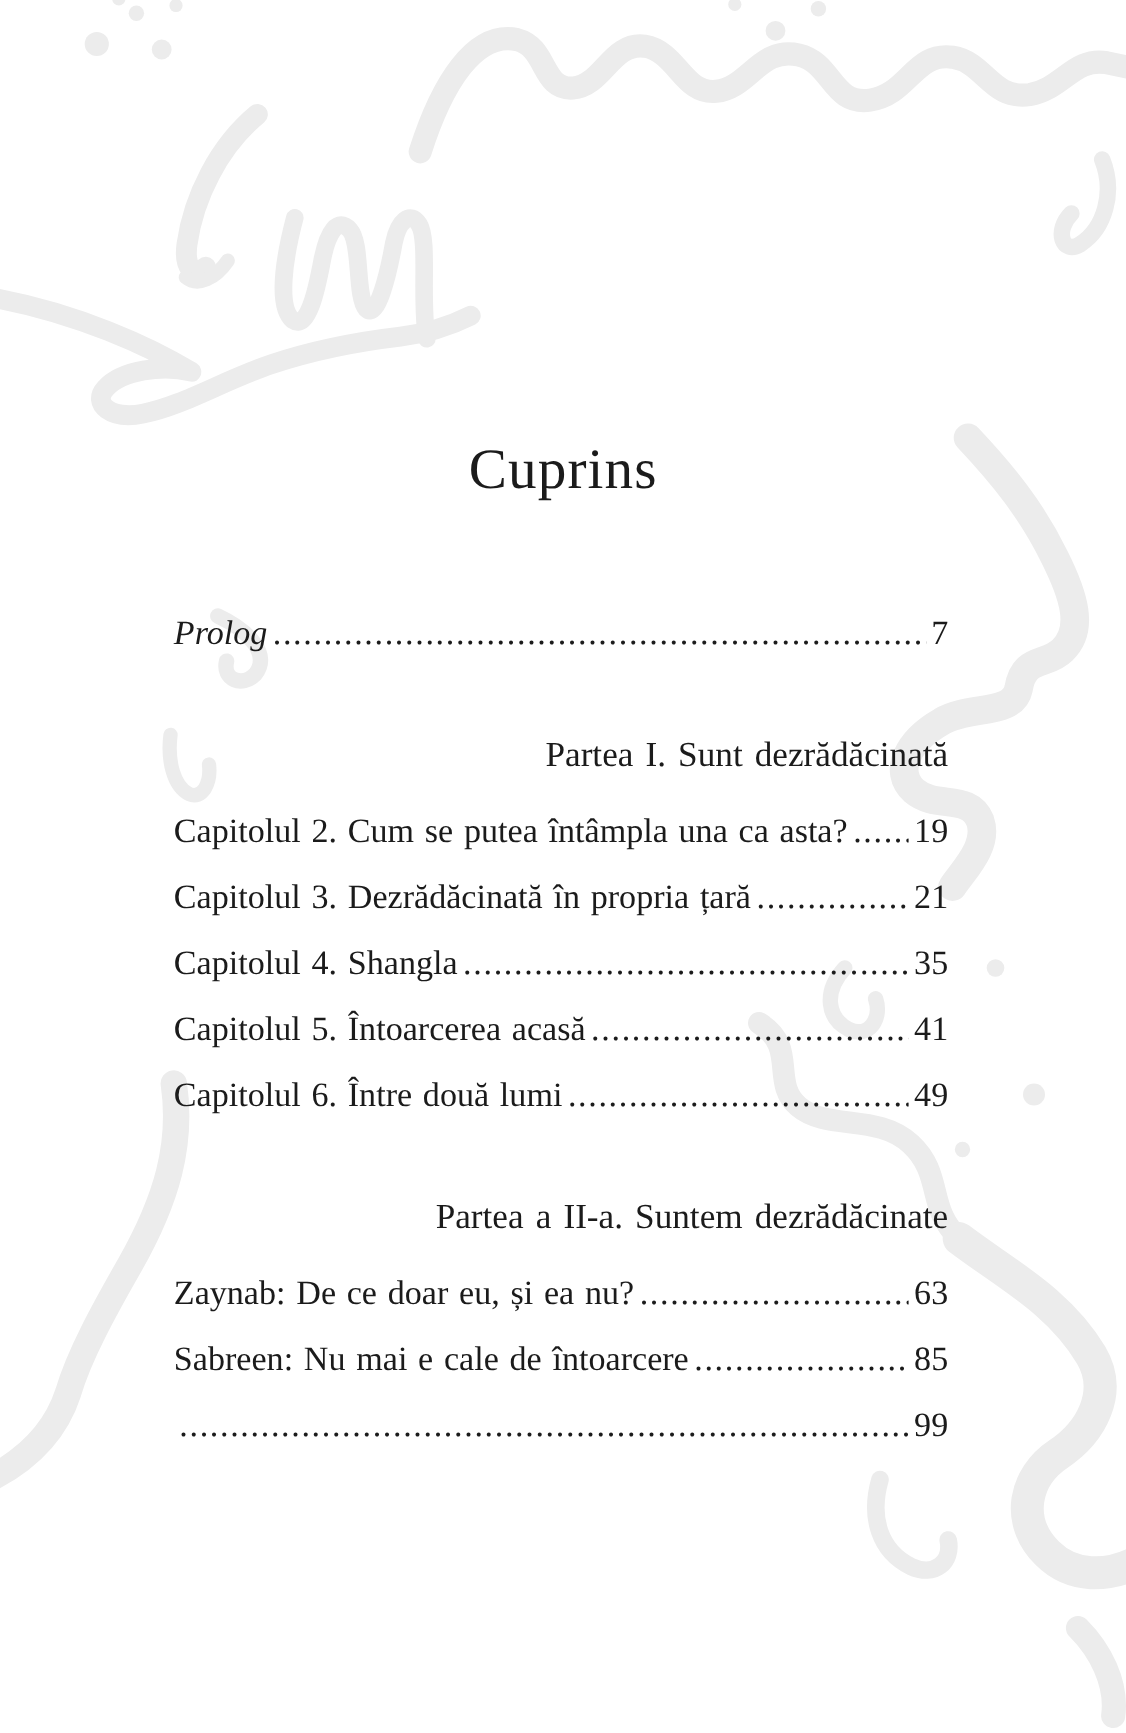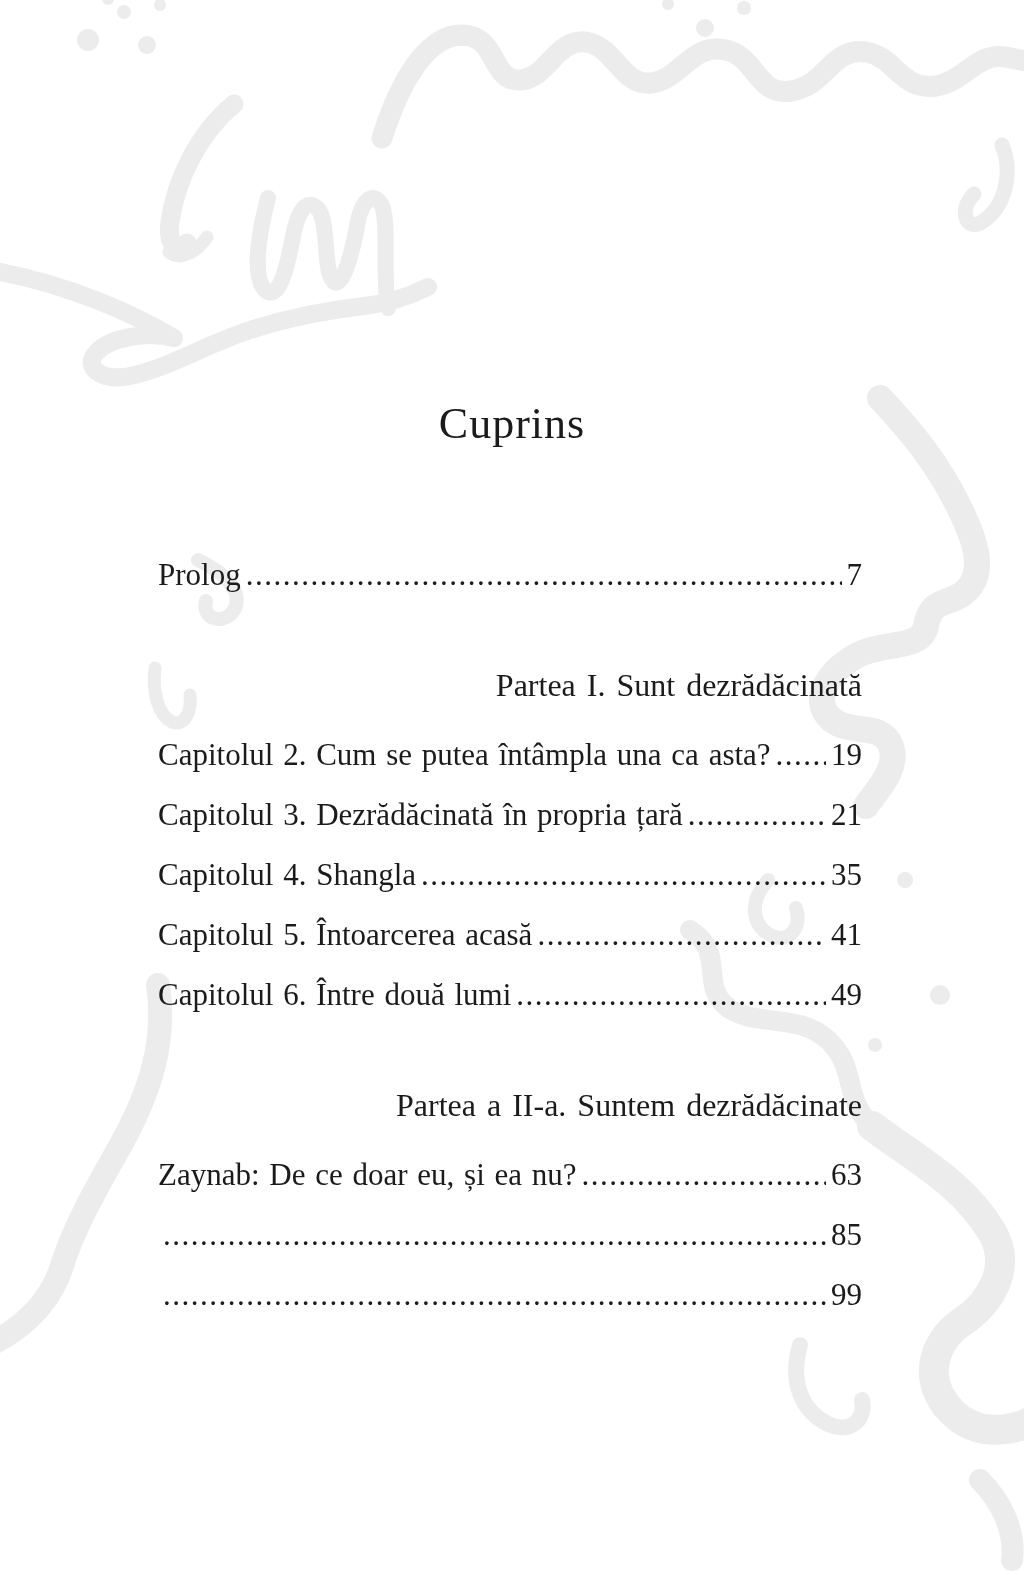--- a/index.html
+++ b/index.html
@@ -26,42 +26,42 @@
   .decor-stroke { stroke: var(--decor); fill: none; stroke-linecap: round; stroke-linejoin: round; }
   .decor-fill { fill: var(--decor); stroke: none; }
 
   .title {
     position: absolute;
     z-index: 1;
     top: 398px;
     left: 0;
     width: 100%;
     text-align: center;
-    font-size: 44px;
+    font-size: 52px;
     font-weight: 400;
     letter-spacing: 1px;
   }
   .toc {
     position: absolute;
     z-index: 1;
     top: 545px;
     left: 158px;
     width: 704px;
   }
   .row {
     display: flex;
     align-items: baseline;
     height: 60px;
     line-height: 60px;
     font-size: 31px;
     word-spacing: 2px;
     white-space: nowrap;
   }
   .row .label { flex: 0 0 auto; }
-  .row .label.italic { }
+  .row .label.italic { font-style: italic; }
   .row .dots {
     flex: 1 1 auto;
     overflow: hidden;
     white-space: nowrap;
     padding-left: 5px;
     min-width: 0;
   }
   .row .dots::after {
     content: "..................................................................................................................................";
     letter-spacing: 1.5px;
@@ -184,20 +184,21 @@
       <span>Partea a II-a. Suntem dezrădăcinate</span>
     </div>
 
     <div class="row">
       <span class="label">Zaynab: De ce doar eu, și ea nu?</span>
       <span class="dots"></span>
       <span class="num">63</span>
     </div>
 
     <div class="row">
+      <span class="label">Sabreen: Nu mai e cale de întoarcere</span>
       <span class="dots"></span>
       <span class="num">85</span>
     </div>
 
     <div class="row">
       <span class="dots"></span>
       <span class="num">99</span>
     </div>
 
   </div>

